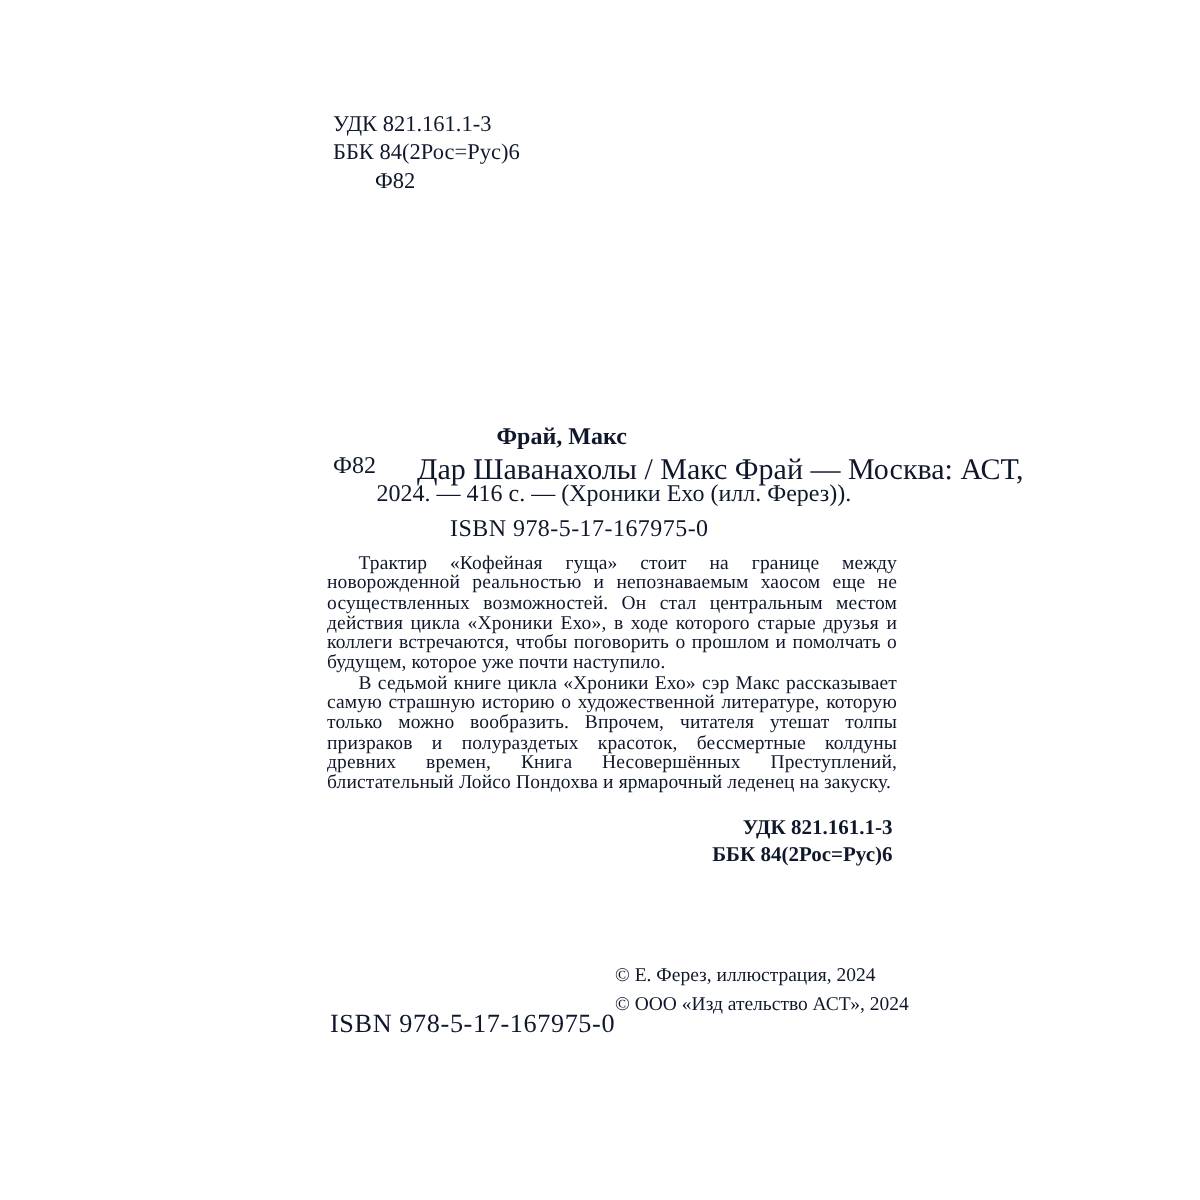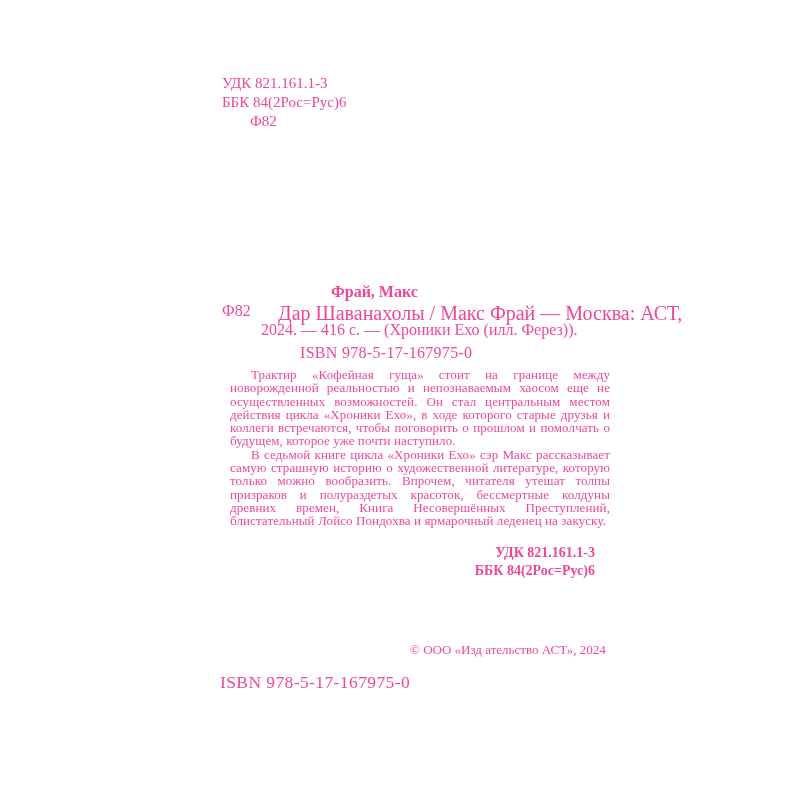--- a/index.html
+++ b/index.html
@@ -6,21 +6,21 @@
     margin: 0;
     padding: 0;
     background: #ffffff;
   }
   .page {
     position: relative;
     width: 800px;
     height: 800px;
     background: #ffffff;
     font-family: "Liberation Serif", "DejaVu Serif", serif;
-    color: #ec4899;
+    color: #0f172a;
     overflow: hidden;
   }
   .abs { position: absolute; }
 
   
   .top-codes {
     left: 222px;
     top: 74px;
     font-size: 15px;
     line-height: 19px;
@@ -43,36 +43,36 @@
     font-size: 16px;
     white-space: nowrap;
   }
   .desc-line1 {
     left: 278px;
     top: 302px;
     font-size: 20px;
     white-space: nowrap;
   }
   .desc-line2 {
-    left: 261px;
+    left: 251px;
     top: 321px;
     font-size: 16px;
     white-space: nowrap;
   }
   .card-isbn {
     left: 300px;
     top: 344px;
     font-size: 16px;
     letter-spacing: 0.3px;
     white-space: nowrap;
   }
 
   
   .annotation {
-    left: 230px;
+    left: 218px;
     top: 368px;
     width: 380px;
     font-size: 13px;
     line-height: 13.3px;
     text-align: justify;
     letter-spacing: 0.1px;
   }
   .annotation p {
     margin: 0;
     text-indent: 21px;
@@ -132,18 +132,19 @@
     <p>Трактир «Кофейная гуща» стоит на границе между новорожденной реальностью и непознаваемым хаосом еще не осуществленных возможностей. Он стал центральным местом действия цикла «Хроники Ехо», в ходе которого старые друзья и коллеги встречаются, чтобы поговорить о прошлом и помолчать о будущем, которое уже почти наступило.</p>
     <p>В седьмой книге цикла «Хроники Ехо» сэр Макс рассказывает самую страшную историю о художественной литературе, которую только можно вообразить. Впрочем, читателя утешат толпы призраков и полураздетых красоток, бессмертные колдуны древних времен, Книга Несовершённых Преступлений, блистательный Лойсо Пондохва и ярмарочный леденец на закуску.</p>
   </div>
 
   <div class="abs bottom-codes">
     <div>УДК 821.161.1-3</div>
     <div>ББК 84(2Рос=Рус)6</div>
   </div>
 
   <div class="abs copyright">
+    <div>© Е. Ферез, иллюстрация, 2024</div>
     <div>© ООО «Изд ательство АСТ», 2024</div>
   </div>
 
   <div class="abs bottom-isbn">ISBN 978-5-17-167975-0</div>
 
 </div>
 
 </body></html>

